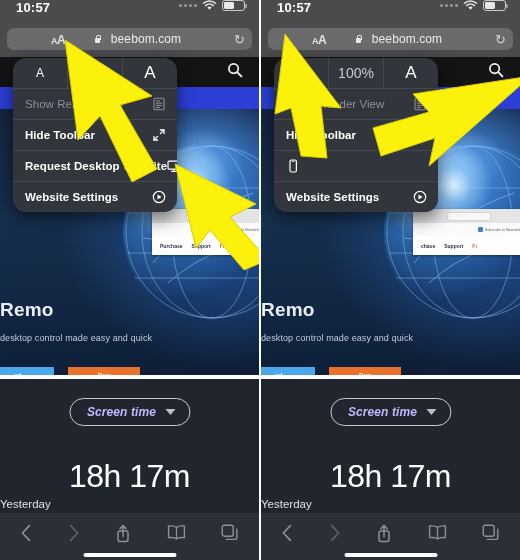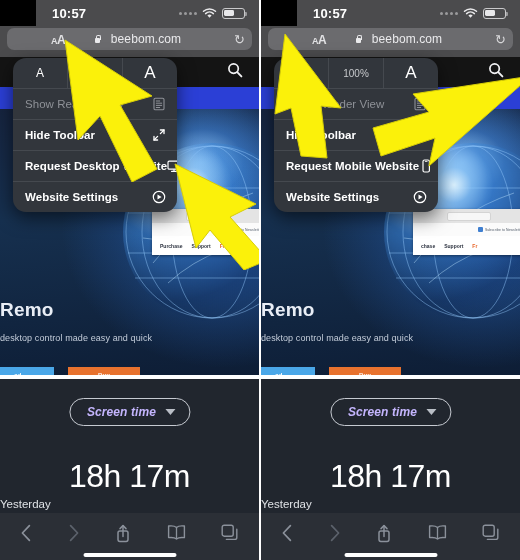--- a/index.html
+++ b/index.html
@@ -22,23 +22,22 @@
     position: absolute; top: 0; left: 259px; width: 2px; height: 560px;
     background: #ffffff; z-index: 60;
   }
   .h-divider {
     position:absolute; left:0; width:259px; height:4px; background:#ffffff; z-index: 55;
   }
 
   
   .statusbar {
     position: relative; height: 26px; background: #4b4b4d;
-    display: flex; align-items: center; justify-content: space-between;
+    display: flex; align-items: flex-start; justify-content: space-between;
     padding: 0 14px 0 16px;
-    margin-left: 36px;
   }
   .sb-time {
     color: #fff; font-size: 13px; font-weight: bold; letter-spacing: .2px;
   }
   .sb-right { display: flex; align-items: center; gap: 5px; }
   .sig-dots { display:flex; gap:2px; align-items:center; }
   .sig-dots i { display:block; width:3px; height:3px; border-radius:50%; background:#9a9a9c; }
   .wifi { position: relative; width: 15px; height: 11px; }
   .wifi svg { display:block; }
   .batt {
@@ -147,21 +146,21 @@
     box-shadow: 0 6px 18px rgba(0,0,0,.55);
     font-size: 11.5px;
   }
   .zoomrow { display:flex; height:30px; align-items:stretch; }
   .zoomcell {
     flex:1; display:flex; align-items:center; justify-content:center; color:#ffffff;
     border-right: 1px solid #45494f;
   }
   .zoomcell:last-child { border-right:none; }
   .zoomcell.small { font-size:12px; font-weight:500; }
-  .zoomcell.pct { font-size:10px; color:#c7c9cc; }
+  .zoomcell.pct { font-size:14px; color:#c7c9cc; }
   .zoomcell.big { font-size:17px; }
   .sep { height:1px; background:#45494f; }
   .mrow {
     display:flex; align-items:center; justify-content:space-between;
     height: 30px; padding: 0 11px 0 12px; color:#ffffff; letter-spacing:.05px;
   }
   .mrow.dim { color:#8e9197; }
   .mrow .label { font-weight:600; font-size:11.5px; white-space:nowrap; }
   .mrow.dim .label { font-weight:400; }
   .mico { width:14px; height:14px; position:relative; flex:none; }
@@ -531,21 +530,20 @@
         <span class="mico">
           <svg width="14" height="14" viewBox="0 0 14 14">
               <path d="M12 2 8.4 5.6M2 12l3.6-3.6" stroke="#fff" stroke-width="1.3" stroke-linecap="round"></path>
               <path d="M12 2h-3.6M12 2v3.6M2 12h3.6M2 12V8.4" stroke="#fff" stroke-width="1.3" stroke-linecap="round"></path>
             </svg>
         </span>
       </div>
       <div class="sep"></div>
 
       <div class="mrow">
-        <span class="label">Request Mobile Website</span>
         <span class="mico">
           <svg width="14" height="14" viewBox="0 0 14 14">
               <rect x="4" y="1" width="6.4" height="12" rx="1.5" stroke="#fff" stroke-width="1.2" fill="none"></rect>
               <path d="M6.3 2.4h1.8" stroke="#fff" stroke-width=".9" stroke-linecap="round"></path>
             </svg>
         </span>
       </div>
       <div class="sep"></div>
 
       <div class="mrow">

